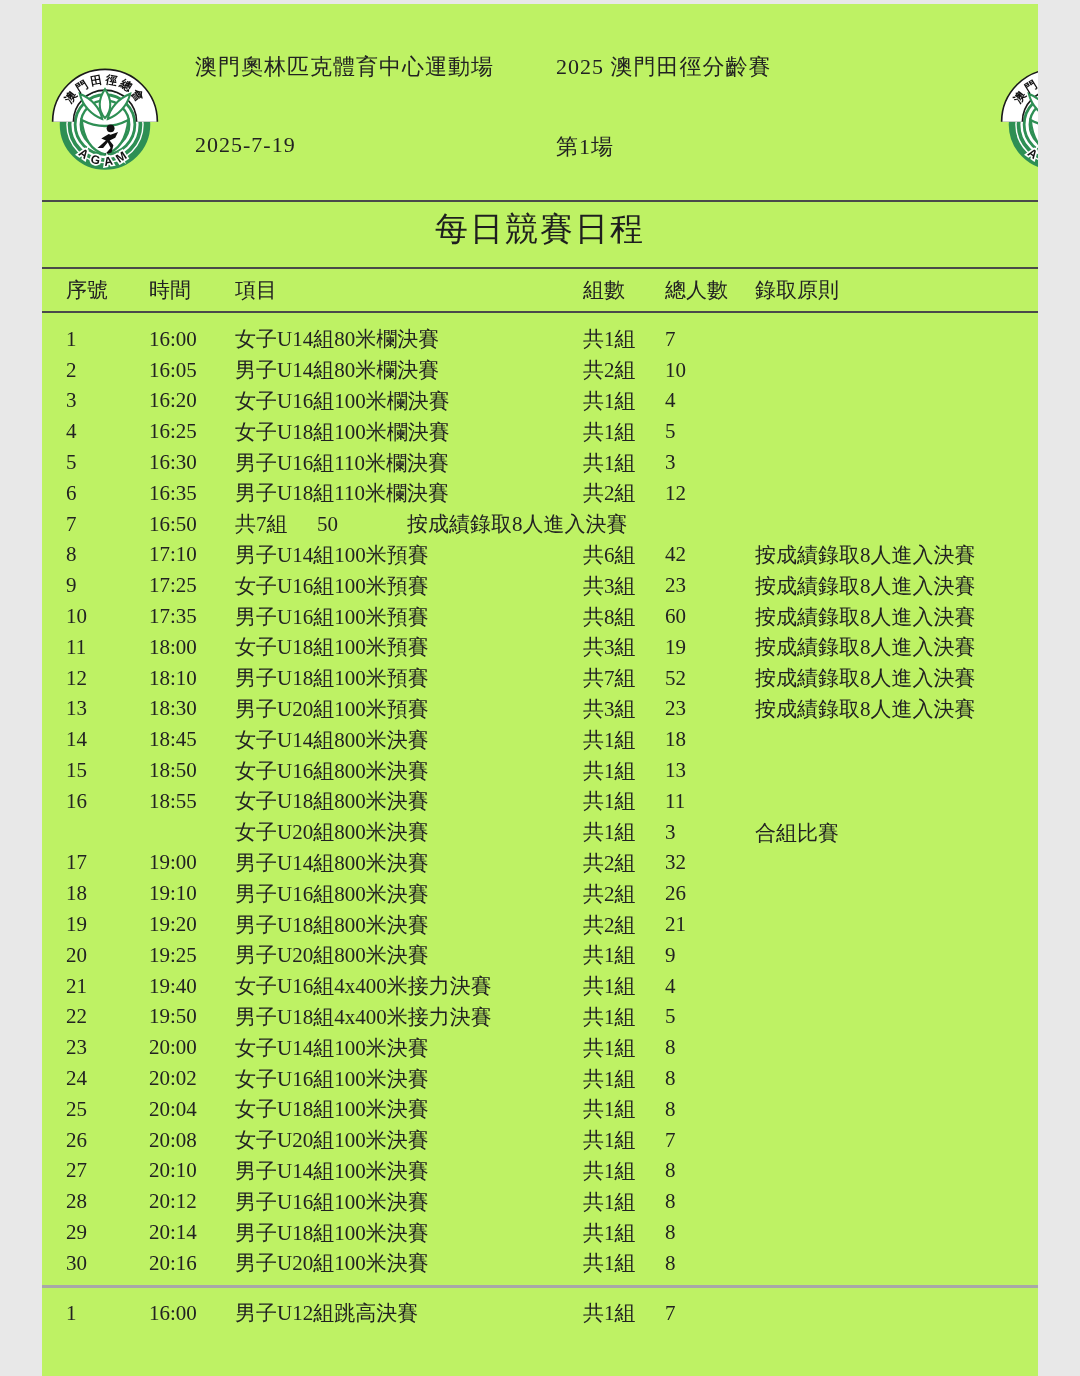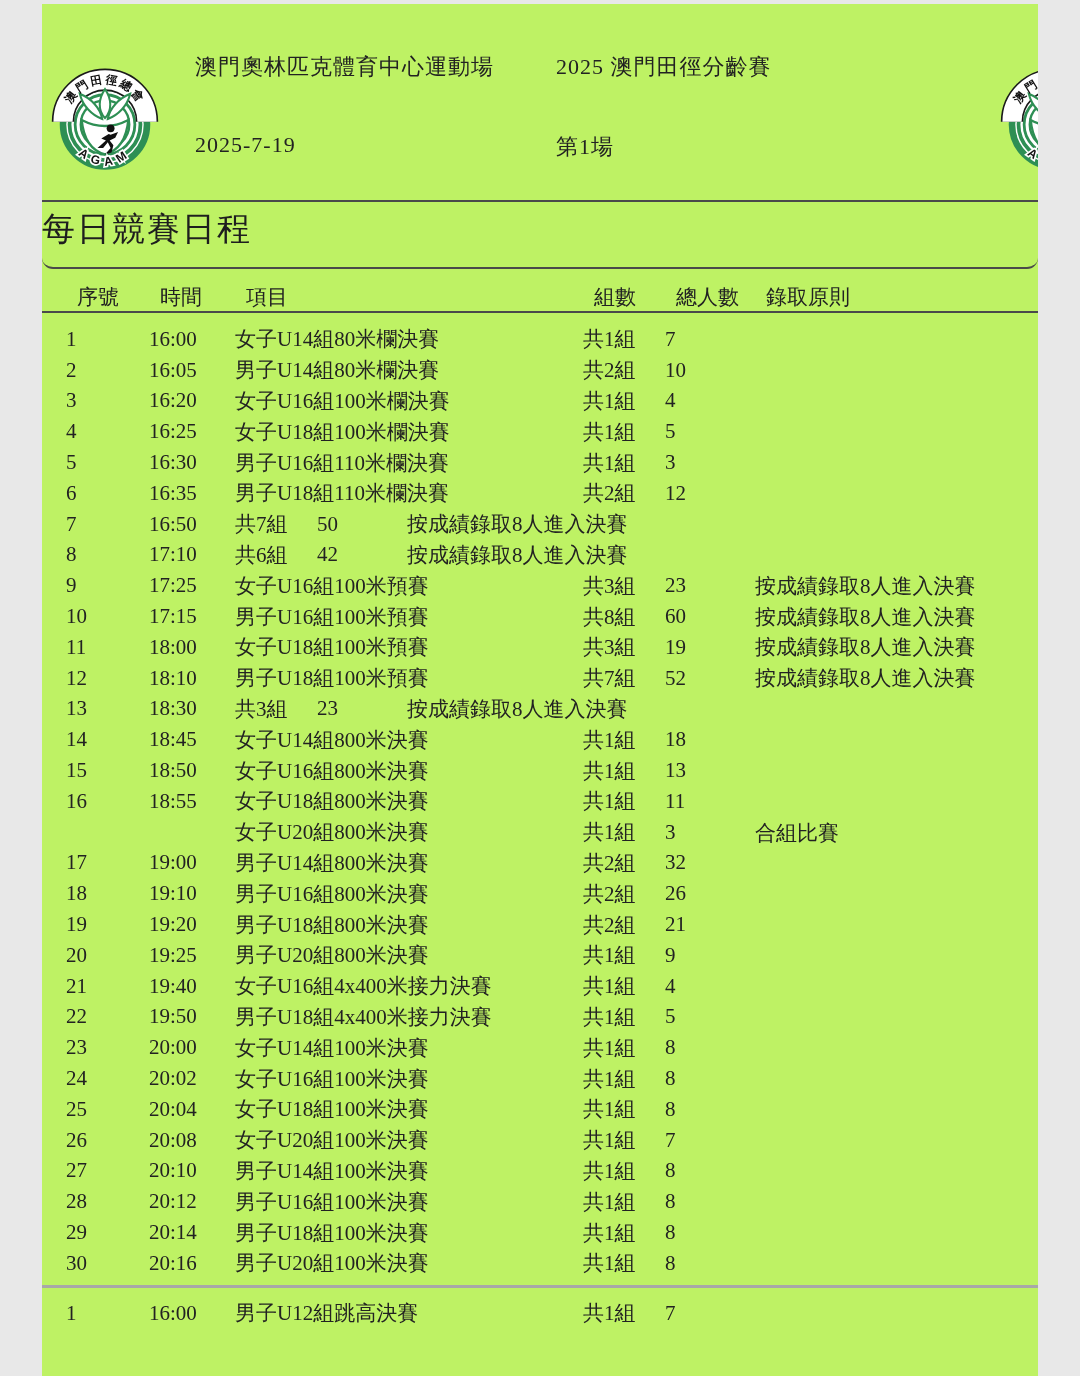--- a/index.html
+++ b/index.html
@@ -19,32 +19,31 @@
   .logo.right{left:956px;}
   .head-line{position:absolute;left:0;width:100%;font-size:22px;letter-spacing:1px;white-space:nowrap;}
   .head-line .cell-a{position:absolute;left:153px;}
   .head-line .cell-b{position:absolute;left:514px;}
   .head-line.row1{top:48px;}
   .head-line.row2{top:128px;}
   
   .rule-dark{height:0;border-top:2px solid #4a4a4a;}
   .title-band{
     height:65px;border-bottom:2px solid #4a4a4a;
-    text-align:left;
-    border-radius:11px;
+    text-align:center;
   }
   .title-band .title{
     display:inline-block;margin-top:5px;
     font-size:33px;letter-spacing:2px;color:#1e1e1e;
   }
   
   .thead{
     height:44px;border-bottom:2px solid #4a4a4a;
-    display:flex;align-items:flex-end;
-    padding-left:35px;box-sizing:border-box;
+    display:flex;align-items:center;
+    padding-left:24px;box-sizing:border-box;
     font-size:21px;
   }
   .rows{padding-top:11px;}
   .row{
     height:30.8px;display:flex;align-items:center;
     padding-left:24px;box-sizing:border-box;
     font-size:21px;white-space:nowrap;
   }
   .c-no{width:83px;flex:0 0 83px;}
   .c-time{width:86px;flex:0 0 86px;}
@@ -183,35 +182,36 @@
       <div class="row">
         <span class="c-no">7</span>
         <span class="c-time">16:50</span>
         <span class="c-groups">共7組</span>
         <span class="c-total">50</span>
         <span class="c-prin">按成績錄取8人進入決賽</span>
       </div>
       <div class="row">
         <span class="c-no">8</span>
         <span class="c-time">17:10</span>
+        <span class="c-event">男子U14組100米預賽</span>
         <span class="c-groups">共6組</span>
         <span class="c-total">42</span>
         <span class="c-prin">按成績錄取8人進入決賽</span>
       </div>
       <div class="row">
         <span class="c-no">9</span>
         <span class="c-time">17:25</span>
         <span class="c-event">女子U16組100米預賽</span>
         <span class="c-groups">共3組</span>
         <span class="c-total">23</span>
         <span class="c-prin">按成績錄取8人進入決賽</span>
       </div>
       <div class="row">
         <span class="c-no">10</span>
-        <span class="c-time">17:15</span>
+        <span class="c-time">17:35</span>
         <span class="c-event">男子U16組100米預賽</span>
         <span class="c-groups">共8組</span>
         <span class="c-total">60</span>
         <span class="c-prin">按成績錄取8人進入決賽</span>
       </div>
       <div class="row">
         <span class="c-no">11</span>
         <span class="c-time">18:00</span>
         <span class="c-event">女子U18組100米預賽</span>
         <span class="c-groups">共3組</span>
@@ -222,20 +222,21 @@
         <span class="c-no">12</span>
         <span class="c-time">18:10</span>
         <span class="c-event">男子U18組100米預賽</span>
         <span class="c-groups">共7組</span>
         <span class="c-total">52</span>
         <span class="c-prin">按成績錄取8人進入決賽</span>
       </div>
       <div class="row">
         <span class="c-no">13</span>
         <span class="c-time">18:30</span>
+        <span class="c-event">男子U20組100米預賽</span>
         <span class="c-groups">共3組</span>
         <span class="c-total">23</span>
         <span class="c-prin">按成績錄取8人進入決賽</span>
       </div>
       <div class="row">
         <span class="c-no">14</span>
         <span class="c-time">18:45</span>
         <span class="c-event">女子U14組800米決賽</span>
         <span class="c-groups">共1組</span>
         <span class="c-total">18</span>

